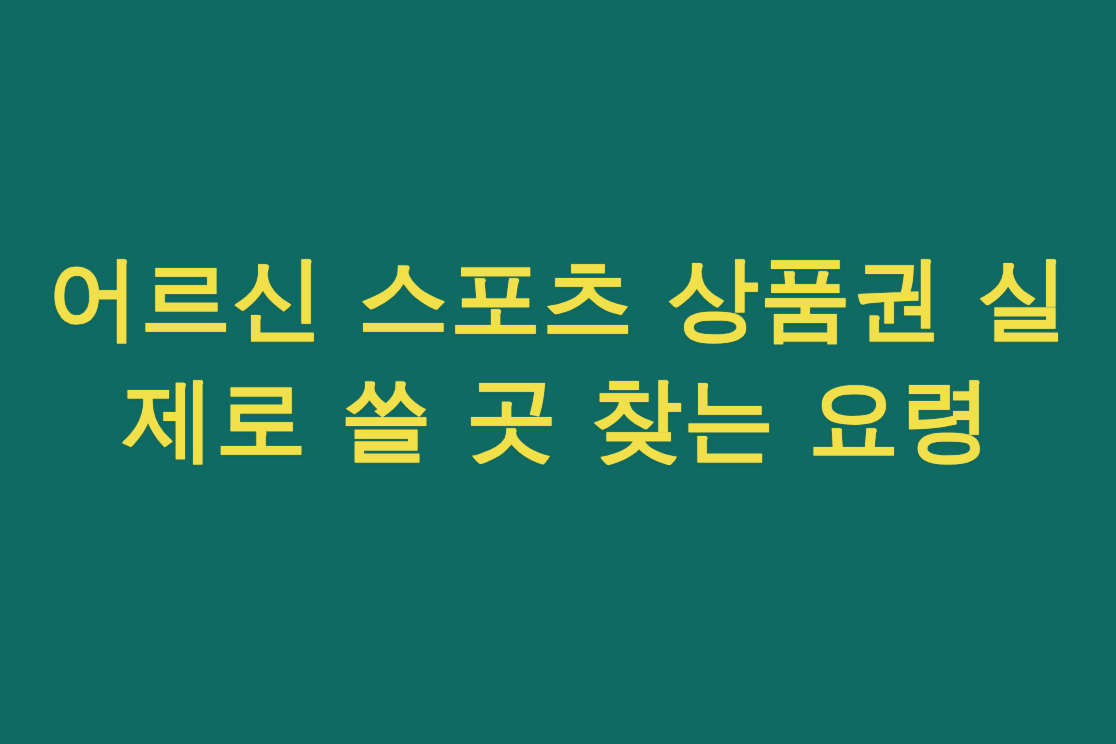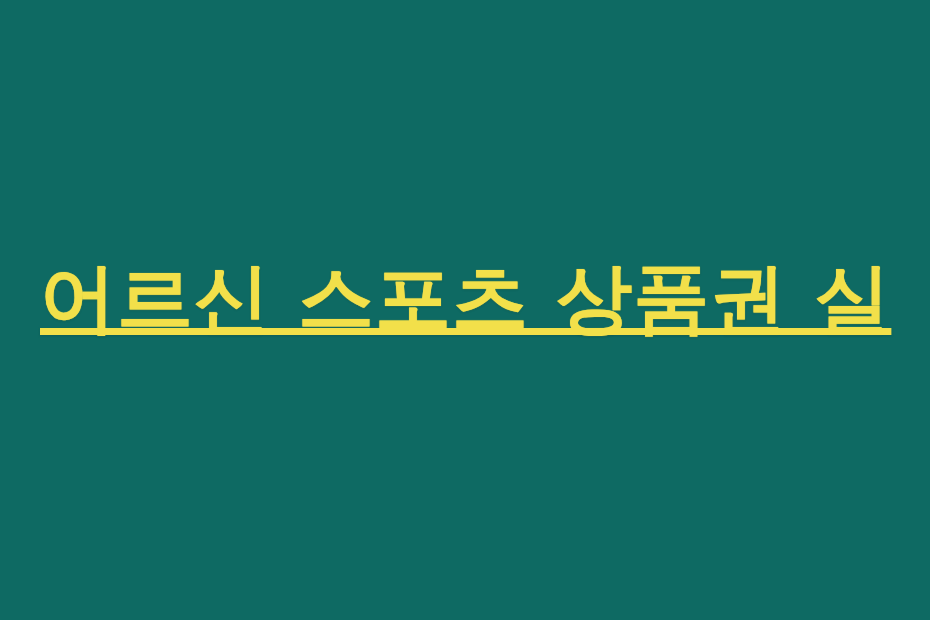--- a/index.html
+++ b/index.html
@@ -39,32 +39,32 @@
     font-family: "DejaVu Sans", sans-serif;
     font-weight: 700;
     font-size: 76px;
     line-height: 1.33;
     letter-spacing: 0.012em;
     white-space: nowrap;
     
     text-shadow:
       0 0 1px rgba(242, 224, 74, 0.85),
       0 1px 2px rgba(9, 64, 59, 0.30);
-    text-decoration: underline;
   }
 
   .title-line.line-2 {
     font-size: 76px;
   }
 </style>
 </head>
 <body style="background: rgb(14, 106, 99);">
 
 <div class="card" style="background: rgb(14, 106, 99);">
 
   <div class="title-block">
 
     <span class="title-line line-1" style="color: rgb(242, 224, 74);">어르신 스포츠 상품권 실</span>
 
+    <span class="title-line line-2" style="color: rgb(242, 224, 74);">제로 쓸 곳 찾는 요령</span>
 
   </div>
 
 </div>
 
 </body></html>

